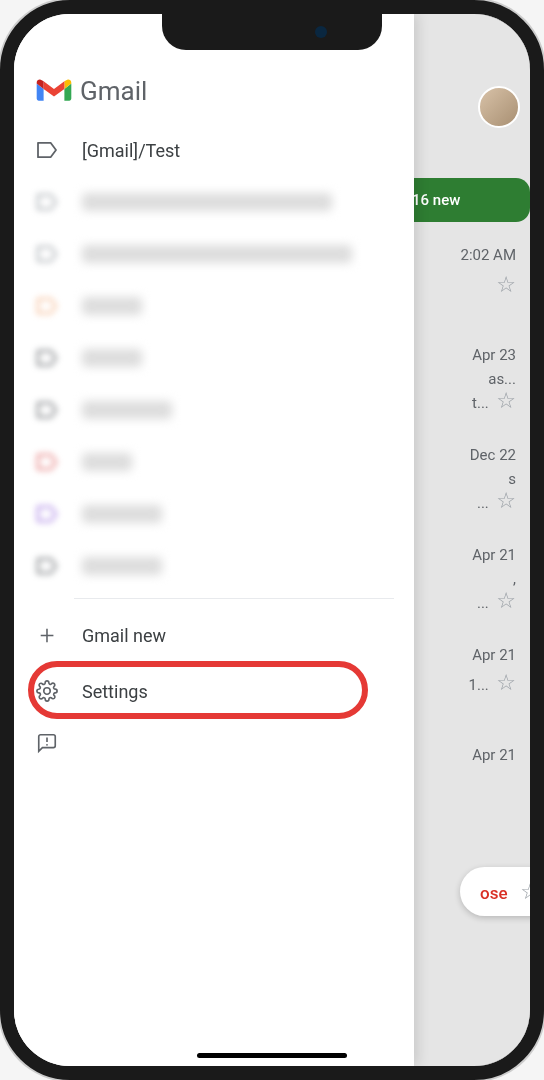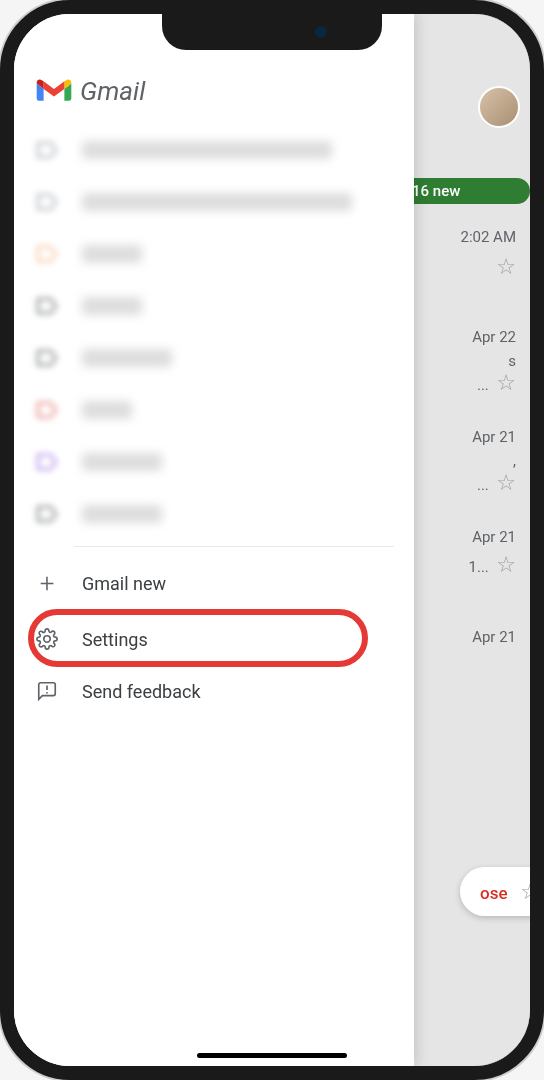--- a/index.html
+++ b/index.html
@@ -69,21 +69,21 @@
       padding: 10px 14px 4px 0;
       height: 100px;
       justify-content: flex-start;
       gap:6px;
     }
     .badge {
       background: #2e7d32;
       color: #fff;
       font-size: 15px;
       font-weight: 500;
-      padding: 4px 12px;
+      padding: 13px 12px;
       border-radius: 14px;
       margin-top: 50px;
     }
     .bg-time { color: #5f6368; font-size: 15px; }
     .bg-snip { color: #5f6368; font-size: 15px; text-align:right; white-space:nowrap;}
     .star { color: #9aa0a6; font-size: 22px; margin-top:2px;}
     .compose-pill{
       position:absolute;
       right:-30px; bottom:150px;
       background:#fff;
@@ -113,21 +113,20 @@
       padding: 6px 22px 18px 22px;
     }
     .gmail-logo {
       width: 36px; height: 28px;
       position:relative;
     }
     .drawer-title {
       font-size: 26px;
       color: #5f6368;
       font-weight: 400;
-      font-style: italic;
     }
     .drawer-item {
       display: flex;
       align-items: center;
       gap: 24px;
       padding: 15px 22px;
       min-height: 52px;
     }
     .label-icon {
       width: 22px; height: 18px;
@@ -177,21 +176,25 @@
 
     <div class="inbox-bg">
       <div class="avatar"></div>
       <div class="badge">16 new</div>
       <div style="height:14px"></div>
       <div class="bg-row">
         <span class="bg-time">2:02 AM</span>
         <span class="star">☆</span>
       </div>
       <div class="bg-row">
-        <span class="bg-time">Apr 22</span>
+        <span class="bg-time">Apr 23</span>
+        <span class="bg-snip">as...<br>&nbsp;t...&nbsp;&nbsp;<span class="star">☆</span></span>
+      </div>
+      <div class="bg-row">
+        <span class="bg-time">Dec 22</span>
         <span class="bg-snip">s<br>...&nbsp;&nbsp;<span class="star">☆</span></span>
       </div>
       <div class="bg-row">
         <span class="bg-time">Apr 21</span>
         <span class="bg-snip">,<br>...&nbsp;&nbsp;<span class="star">☆</span></span>
       </div>
       <div class="bg-row">
         <span class="bg-time">Apr 21</span>
         <span class="bg-snip">1...&nbsp;&nbsp;<span class="star">☆</span></span>
       </div>
@@ -211,20 +214,26 @@
           <path d="M41 34h7c1.7 0 3-1.3 3-3V9l-10 8v17z" fill="#34A853"></path>
           <path d="M41 6v11l10-8V8c0-3.8-4.3-5.9-7.3-3.6L41 6z" fill="#FBBC04"></path>
           <path d="M11 17V6l15 11 15-11v11L26 28 11 17z" fill="#EA4335"></path>
           <path d="M1 8v1l10 8V6L8.3 4.4C5.3 2.1 1 4.2 1 8z" fill="#C5221F"></path>
         </svg>
         <span class="drawer-title">Gmail</span>
       </div>
 
       <div id="labels-container">
           <div class="drawer-item">
+            <svg viewBox="0 0 24 20" class="label-icon">
+              <path d="M2 2h14l6 8-6 8H2z" fill="none" stroke="#5f6368" stroke-width="2" stroke-linejoin="round"></path>
+            </svg>
+            <span class="label-text">[Gmail]/Test</span>
+          </div>
+          <div class="drawer-item">
             <svg viewBox="0 0 24 20" class="label-icon blur-icon">
               <path d="M2 2h14l6 8-6 8H2z" fill="none" stroke="#9aa0a6" stroke-width="2" stroke-linejoin="round"></path>
             </svg>
             <span class="label-text blur" style="width: 250px;">&nbsp;</span>
           </div>
           <div class="drawer-item">
             <svg viewBox="0 0 24 20" class="label-icon blur-icon">
               <path d="M2 2h14l6 8-6 8H2z" fill="none" stroke="#9aa0a6" stroke-width="2" stroke-linejoin="round"></path>
             </svg>
             <span class="label-text blur" style="width: 270px;">&nbsp;</span>
@@ -283,20 +292,19 @@
           <span class="label-text">Settings</span>
         </div>
       </div>
 
       <div class="drawer-item">
         <svg class="feedback-icon" viewBox="0 0 24 24">
           <path fill="none" stroke="#5f6368" stroke-width="1.8" d="M21 15a2 2 0 01-2 2H7l-4 4V5a2 2 0 012-2h14a2 2 0 012 2z"></path>
           <line x1="12" y1="6" x2="12" y2="11" stroke="#5f6368" stroke-width="1.8"></line>
           <circle cx="12" cy="14" r="1" fill="#5f6368"></circle>
         </svg>
-        <span class="label-text">Send feedback</span>
       </div>
 
     </div>
 
     <div class="home-indicator"></div>
   </div>
 </div>
 
 </body></html>

